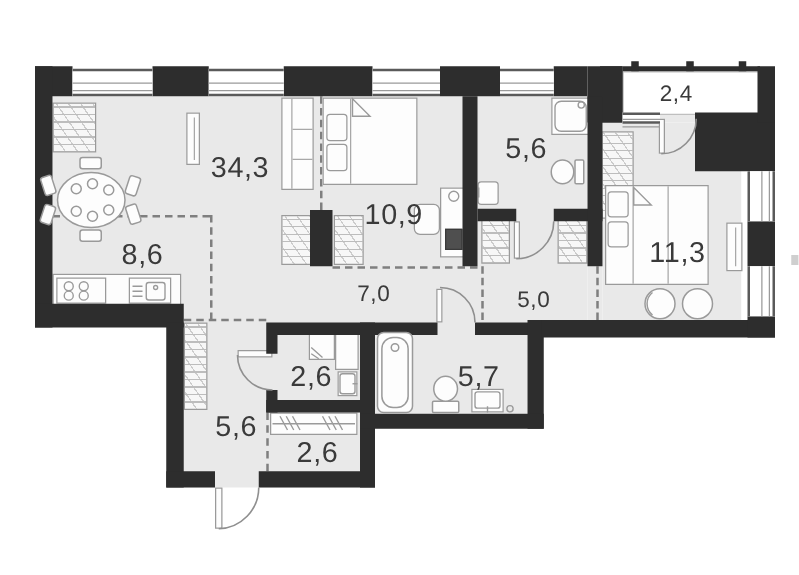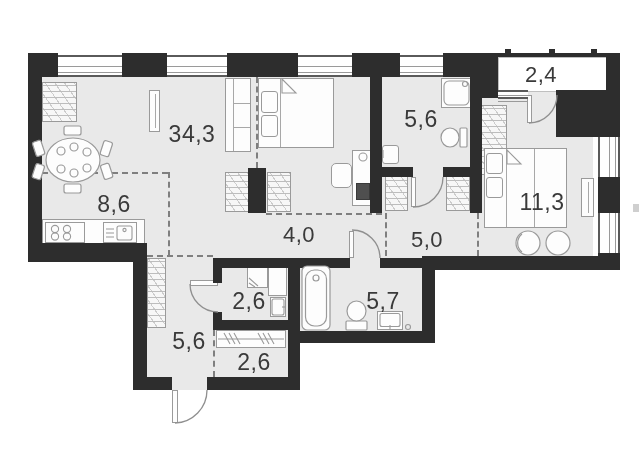--- a/index.html
+++ b/index.html
@@ -19,21 +19,21 @@
   .rad{position:absolute;background:#fdfdfd;border:1px solid #9a9a9a;box-sizing:border-box;}
   .rad::after{content:"";position:absolute;left:50%;top:8%;bottom:8%;width:1px;background:#a8a8a8;}
   .win-h{position:absolute;background:#fff;border-top:2px solid #5a5a5a;border-bottom:2px solid #5a5a5a;box-sizing:border-box;}
   .win-h::after{content:"";position:absolute;left:0;right:0;top:52%;height:5px;
                 border-top:1px solid #9a9a9a;border-bottom:1px solid #9a9a9a;}
   .win-v{position:absolute;background:#fff;border-left:2px solid #5a5a5a;border-right:2px solid #5a5a5a;box-sizing:border-box;}
   .win-v::after{content:"";position:absolute;top:0;bottom:0;left:48%;width:5px;
                 border-left:1px solid #9a9a9a;border-right:1px solid #9a9a9a;}
   .lbl{position:absolute;transform:translate(-50%,-50%);color:#3a3a3a;font-size:23px;
        font-weight:500;letter-spacing:.5px;white-space:nowrap;}
-  .lbl-sm{font-size:22px;}
+  .lbl-sm{font-size:18px;}
   svg.ov{position:absolute;left:0;top:0;}
 </style>
 </head>
 <body>
 
 <div id="stage">
 
   <div class="f" style="left:42px;top:77px;width:428px;height:179px;"></div>
   <div class="f" style="left:470px;top:213px;width:12px;height:43px;"></div>
   <div class="f" style="left:482px;top:98px;width:111px;height:158px;"></div>
@@ -221,23 +221,24 @@
     </g>
     <g stroke="#9a9a9a" fill="#fdfdfd" stroke-width="1.1">
       <path d="M282,79 L296,93 L282,93 Z"></path>
       <path d="M507,150 L521,164 L507,164 Z"></path>
     </g>
     <circle cx="363" cy="157" r="4" stroke="#9a9a9a" fill="#fdfdfd" stroke-width="1.1"></circle>
   </svg>
 
   <div class="lbl" style="left:192px;top:134px;">34,3</div>
   <div class="lbl" style="left:114px;top:204px;">8,6</div>
+  <div class="lbl" style="left:315px;top:172px;">10,9</div>
   <div class="lbl" style="left:421px;top:119px;">5,6</div>
   <div class="lbl lbl-sm" style="left:541px;top:75px;">2,4</div>
   <div class="lbl" style="left:542px;top:202px;">11,3</div>
   <div class="lbl lbl-sm" style="left:427px;top:240px;">5,0</div>
-  <div class="lbl lbl-sm" style="left:299px;top:235px;">4,0</div>
+  <div class="lbl lbl-sm" style="left:299px;top:235px;">7,0</div>
   <div class="lbl" style="left:383px;top:301px;">5,7</div>
   <div class="lbl" style="left:189px;top:341px;">5,6</div>
   <div class="lbl" style="left:249px;top:301px;">2,6</div>
   <div class="lbl" style="left:254px;top:362px;">2,6</div>
 
 </div>
 
 </body></html>

